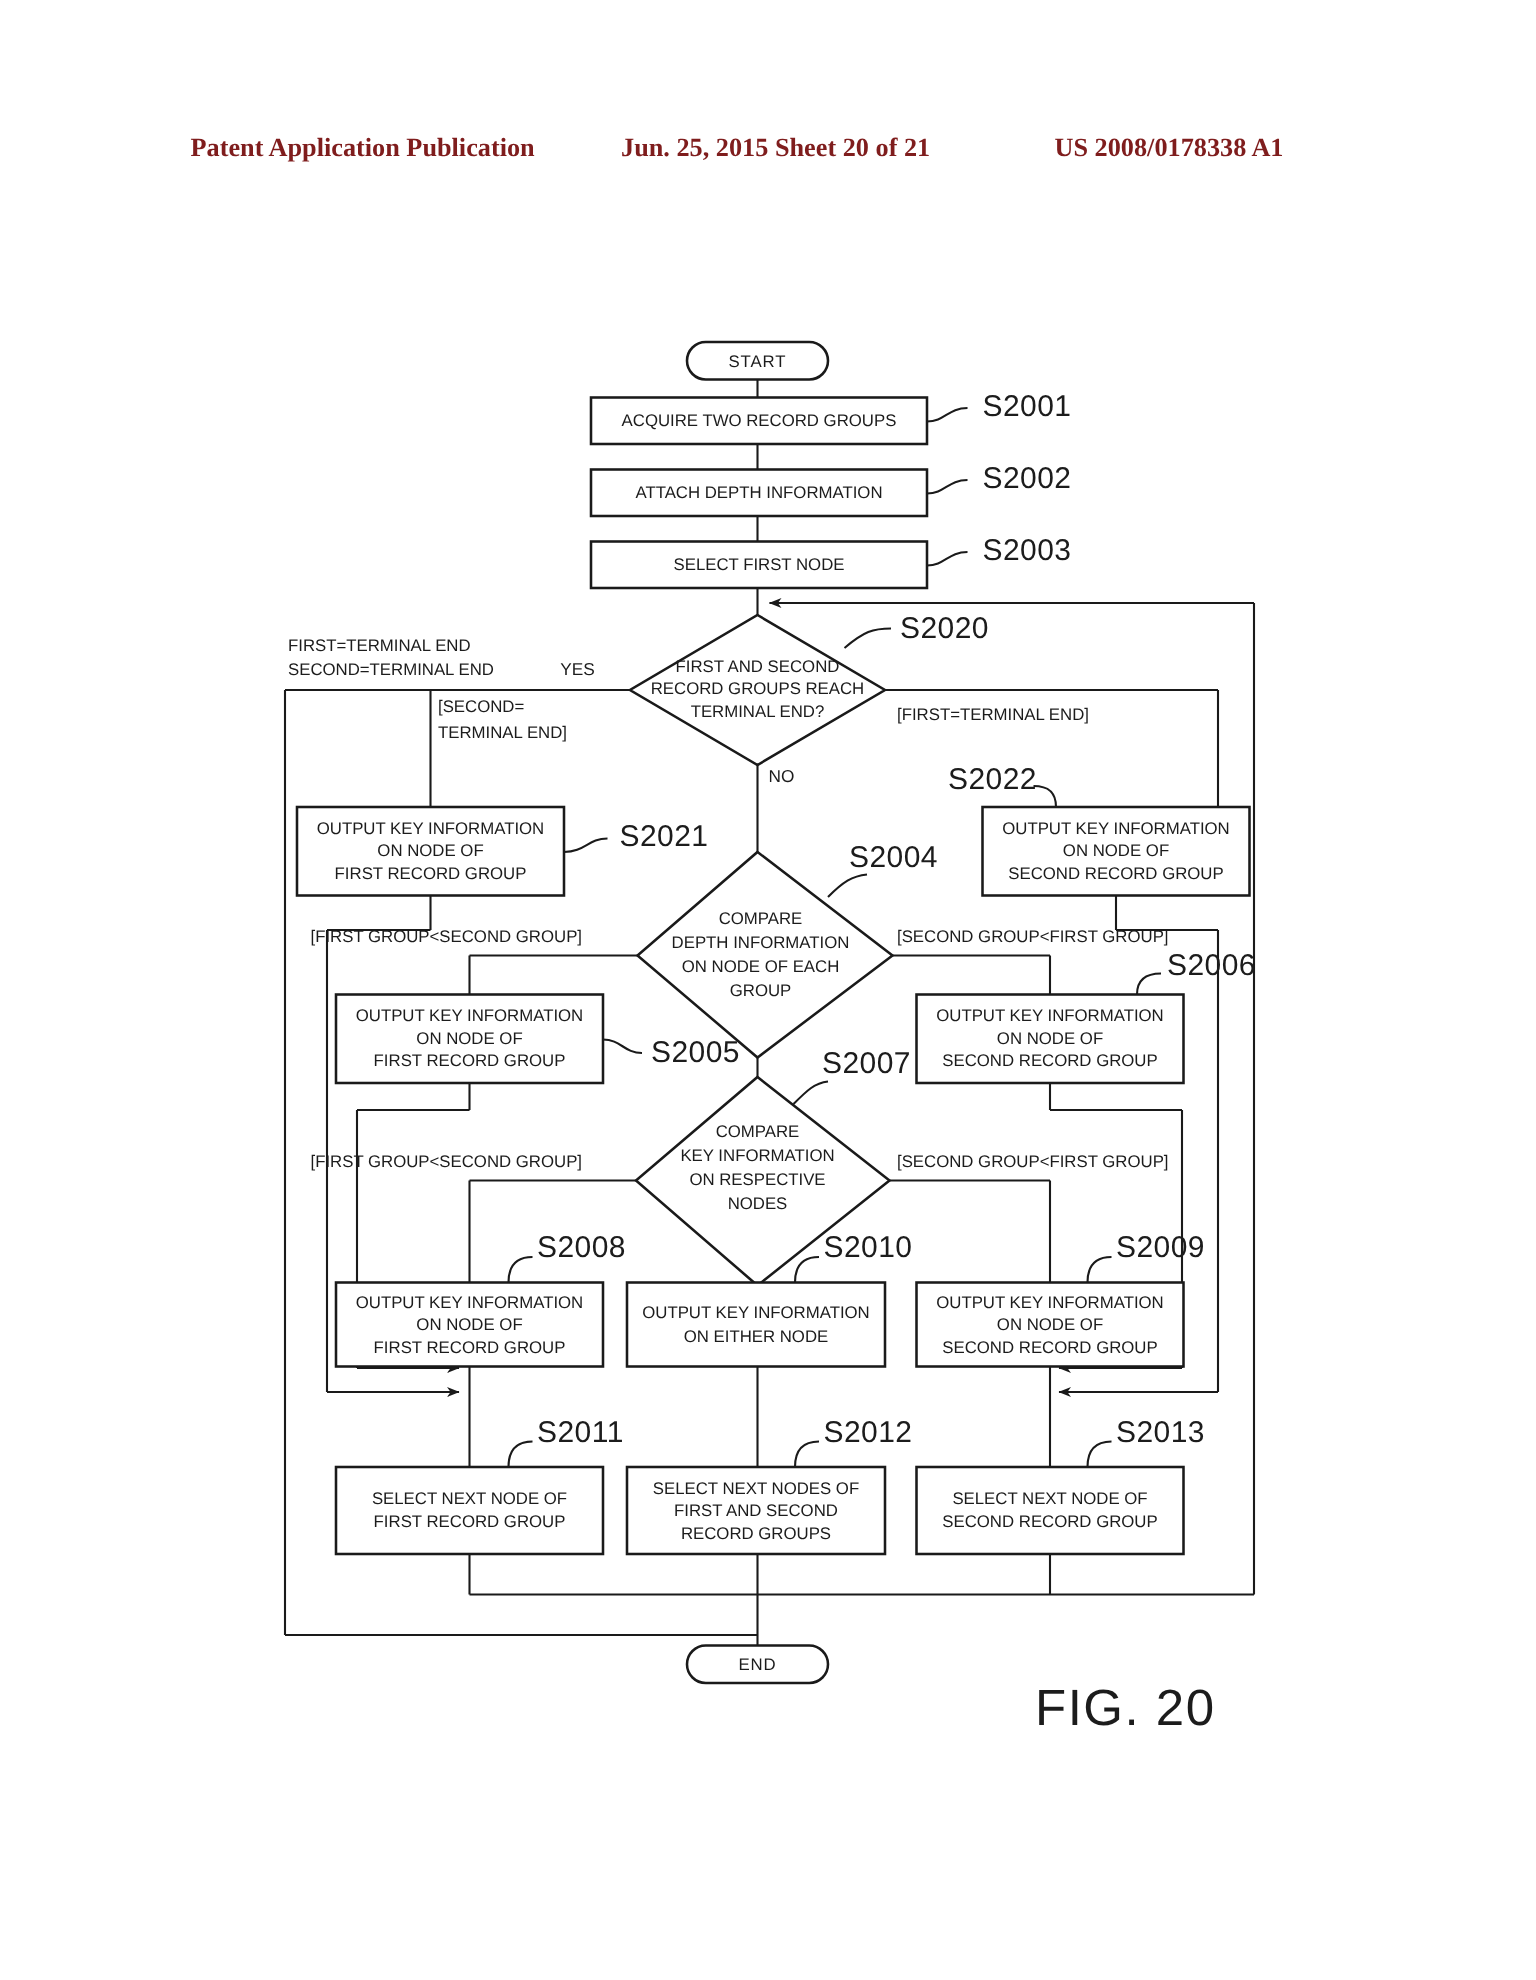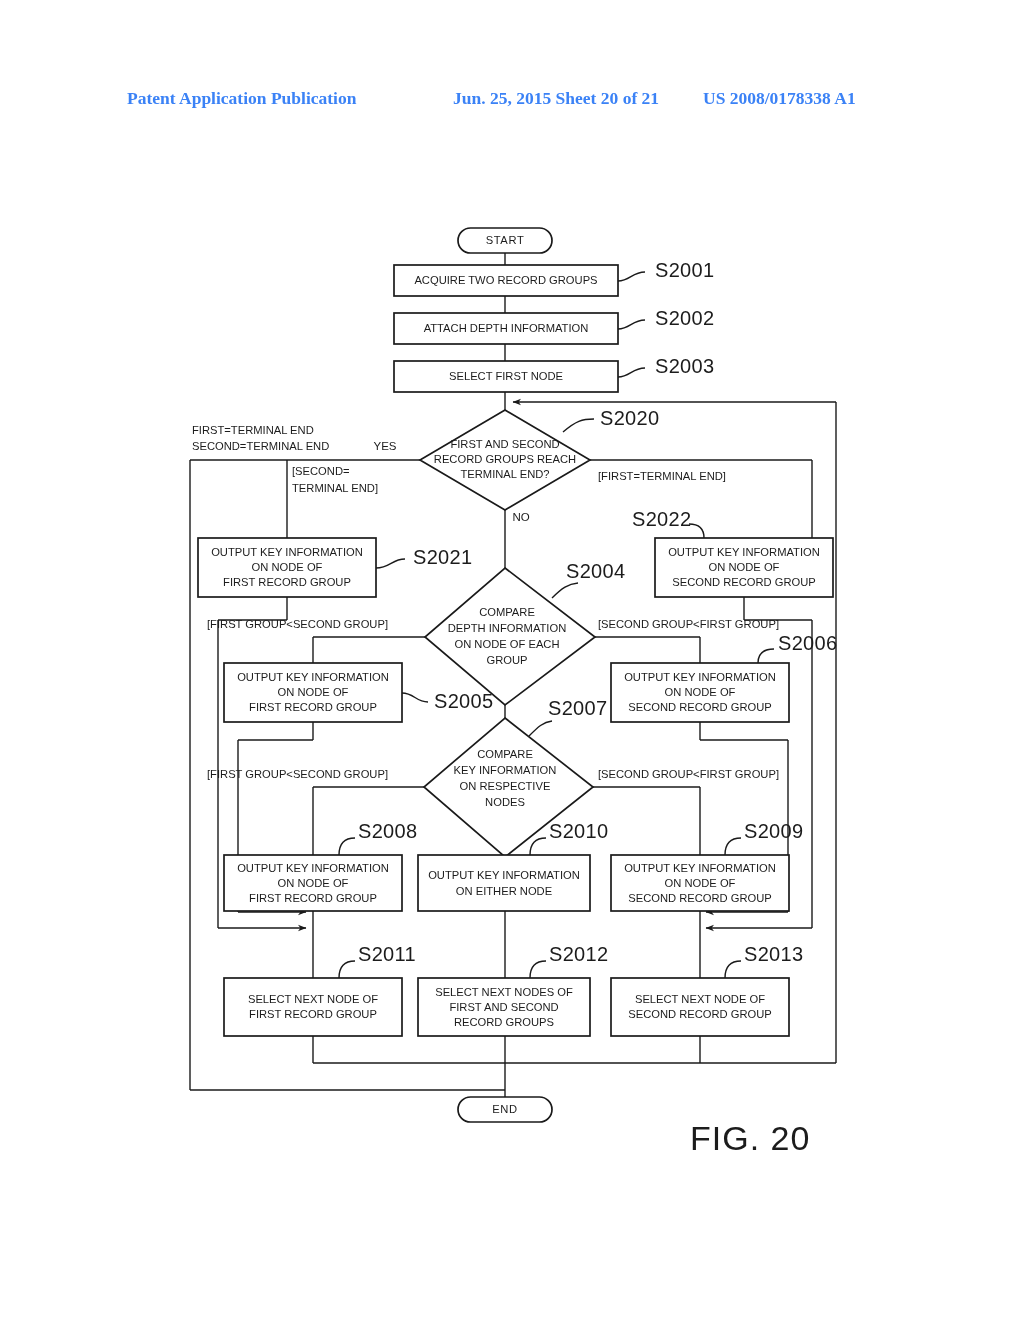--- a/index.html
+++ b/index.html
@@ -10,26 +10,26 @@
     position:relative;
     overflow:hidden;
   }
   #page{position:absolute;inset:0;width:1024px;height:1320px;}
 
   .hdr{
     position:absolute;
     font-family:"Liberation Serif", serif;
     font-weight:bold;
     font-size:17.5px;
-    color:#3b82f6;
+    color:#7f1d1d;
     white-space:nowrap;
     letter-spacing:0px;
   }
   #hdr-left{left:127px;top:88px;}
-  #hdr-mid{left:453px;top:88px;}
+  #hdr-mid{left:414px;top:88px;}
   #hdr-right{left:703px;top:88px;}
 
   svg#flow{position:absolute;left:0;top:0;width:1024px;height:1320px;}
 
   svg text{
     font-family:"Liberation Sans", sans-serif;
     fill:#1c1c1c;
     dominant-baseline:middle;
   }
   .node-txt{font-size:11.2px;text-anchor:middle;}

